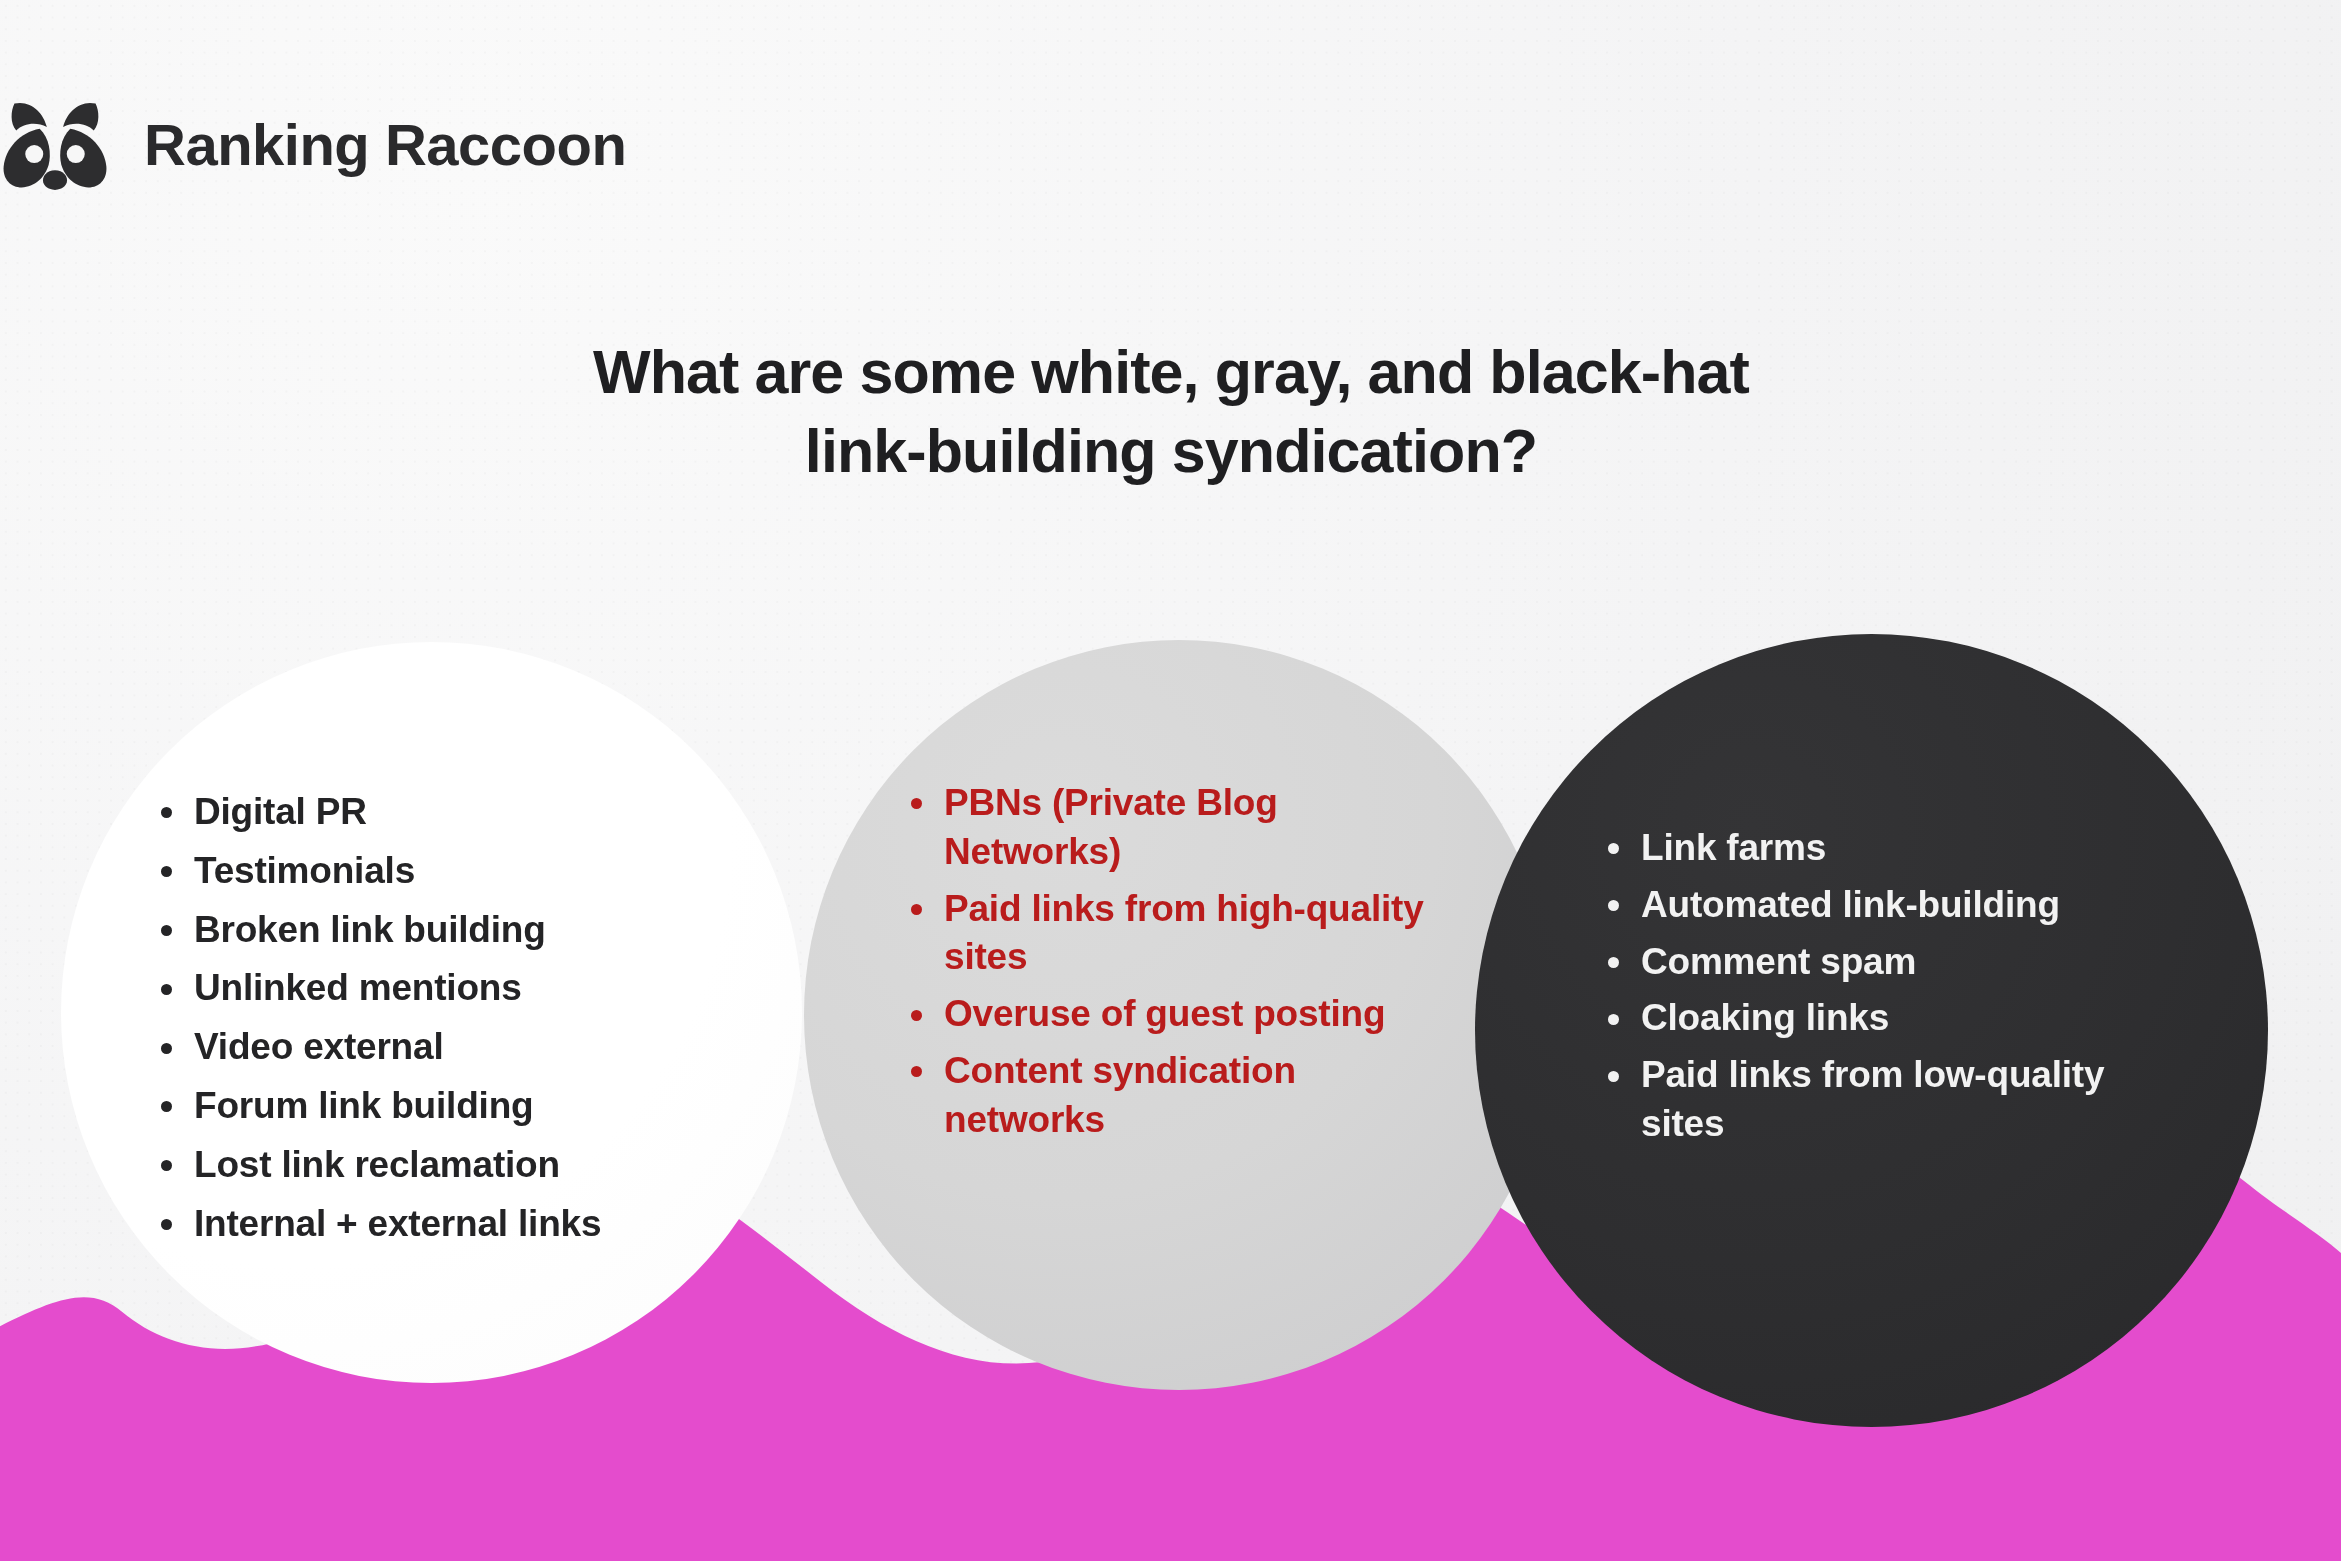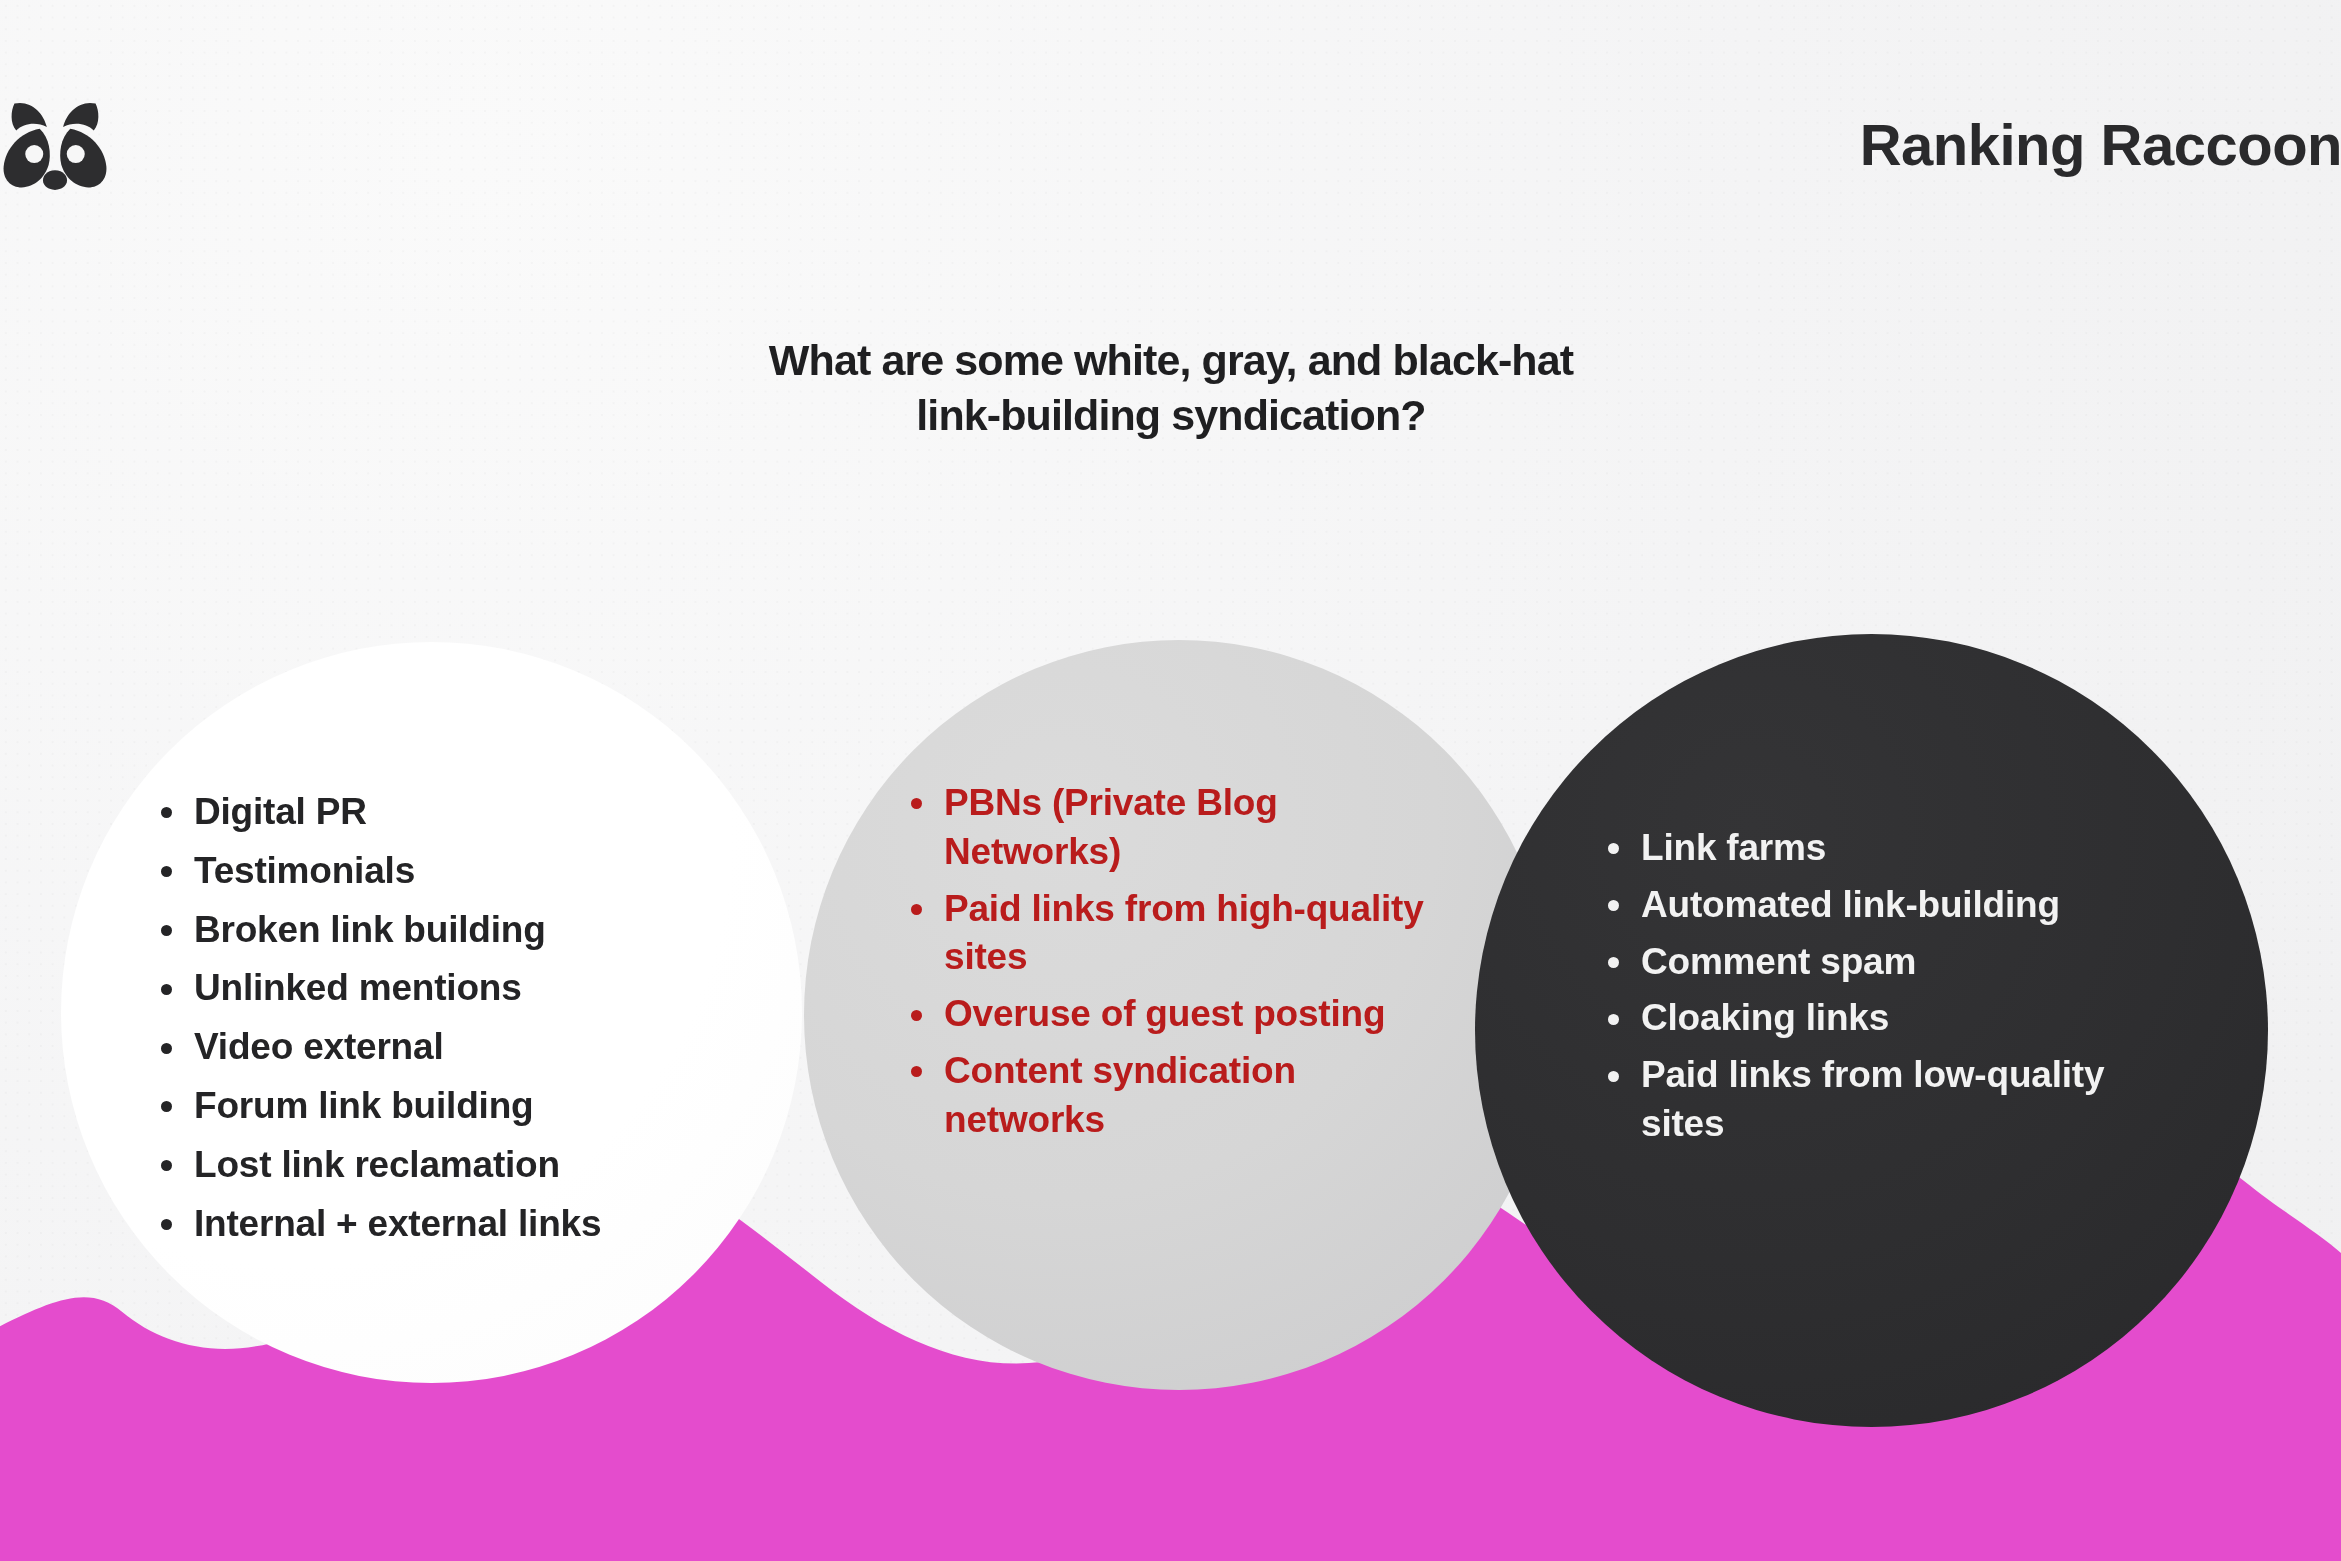--- a/index.html
+++ b/index.html
@@ -43,21 +43,21 @@
   .wave-layer svg { display: block; width: 100%; height: 100%; }
 
   
   .brand {
     position: absolute;
     top: 98px;
     left: 0;
     width: 100%;
     display: flex;
     align-items: center;
-    justify-content: space-between;
+    justify-content: flex-start;
     gap: 34px;
     z-index: 30;
   }
   .brand-mark { width: 110px; height: 94px; display: block; }
   .brand-name {
     font-size: 58px;
     font-weight: 700;
     color: #2a2a2c;
     letter-spacing: -0.5px;
     line-height: 1;
@@ -69,21 +69,21 @@
     position: absolute;
     top: 314px;
     left: 50%;
     transform: translateX(-50%);
     width: 1897px;
     text-align: center;
     z-index: 30;
   }
   .headline-line {
     display: block;
-    font-size: 43px;
+    font-size: 61px;
     font-weight: 700;
     color: #1f1f21;
     letter-spacing: -0.9px;
     line-height: 1.28;
   }
 
   
   .circle {
     position: absolute;
     border-radius: 50%;

